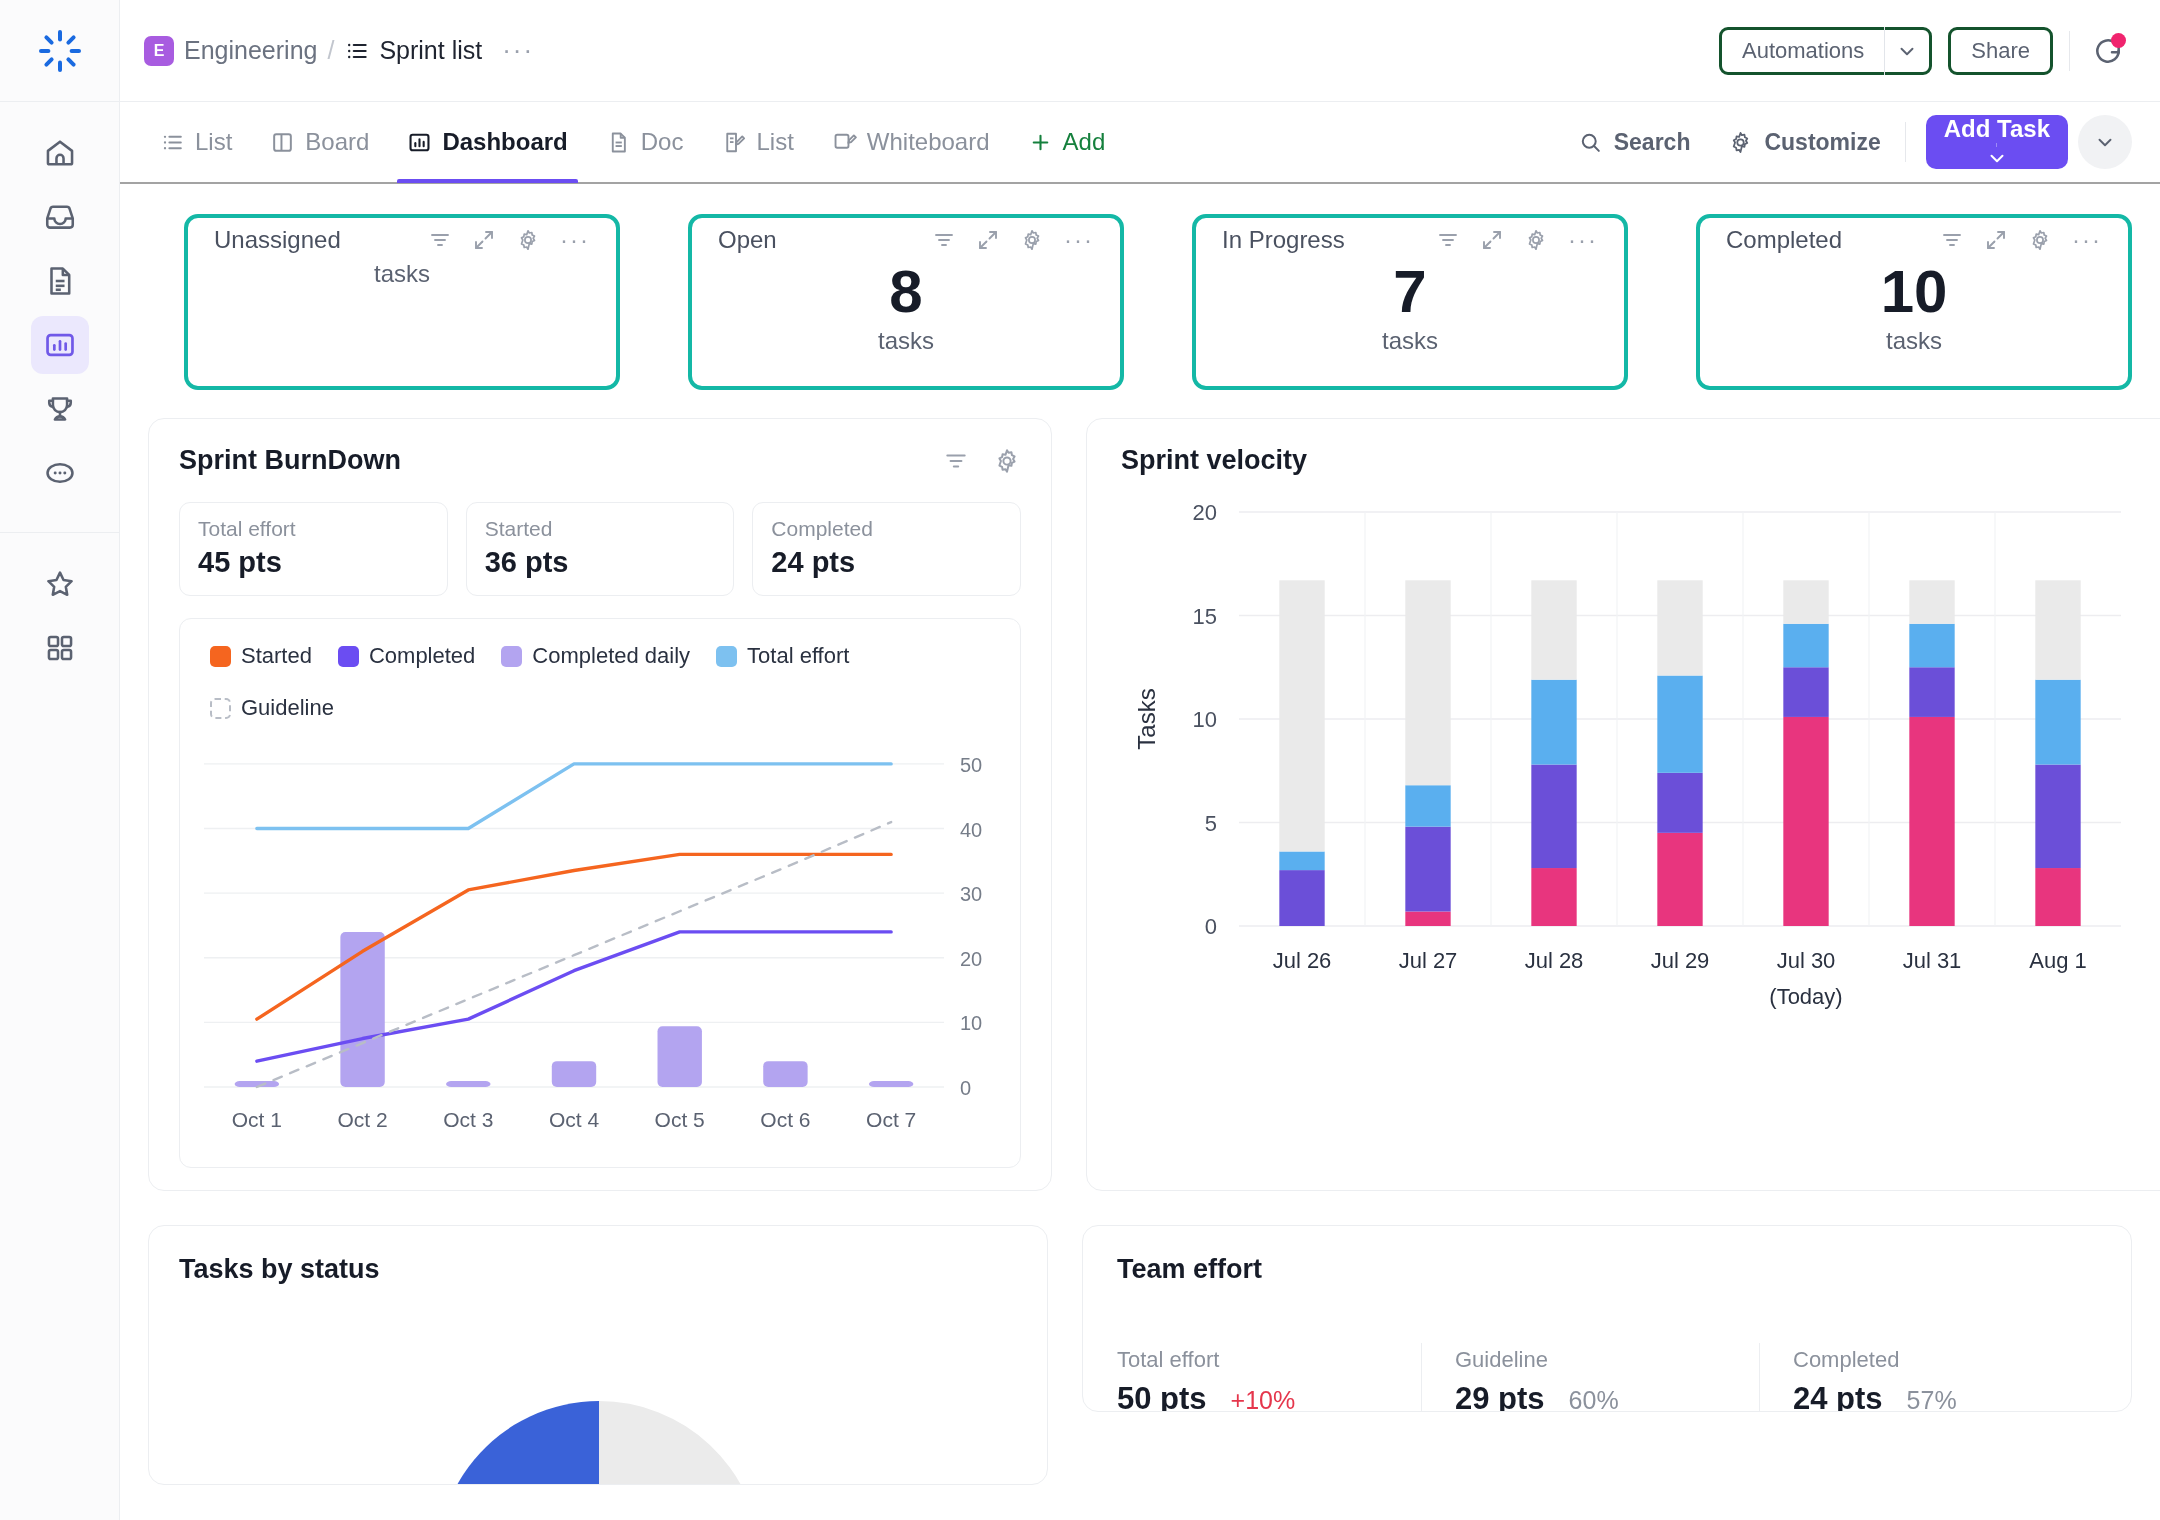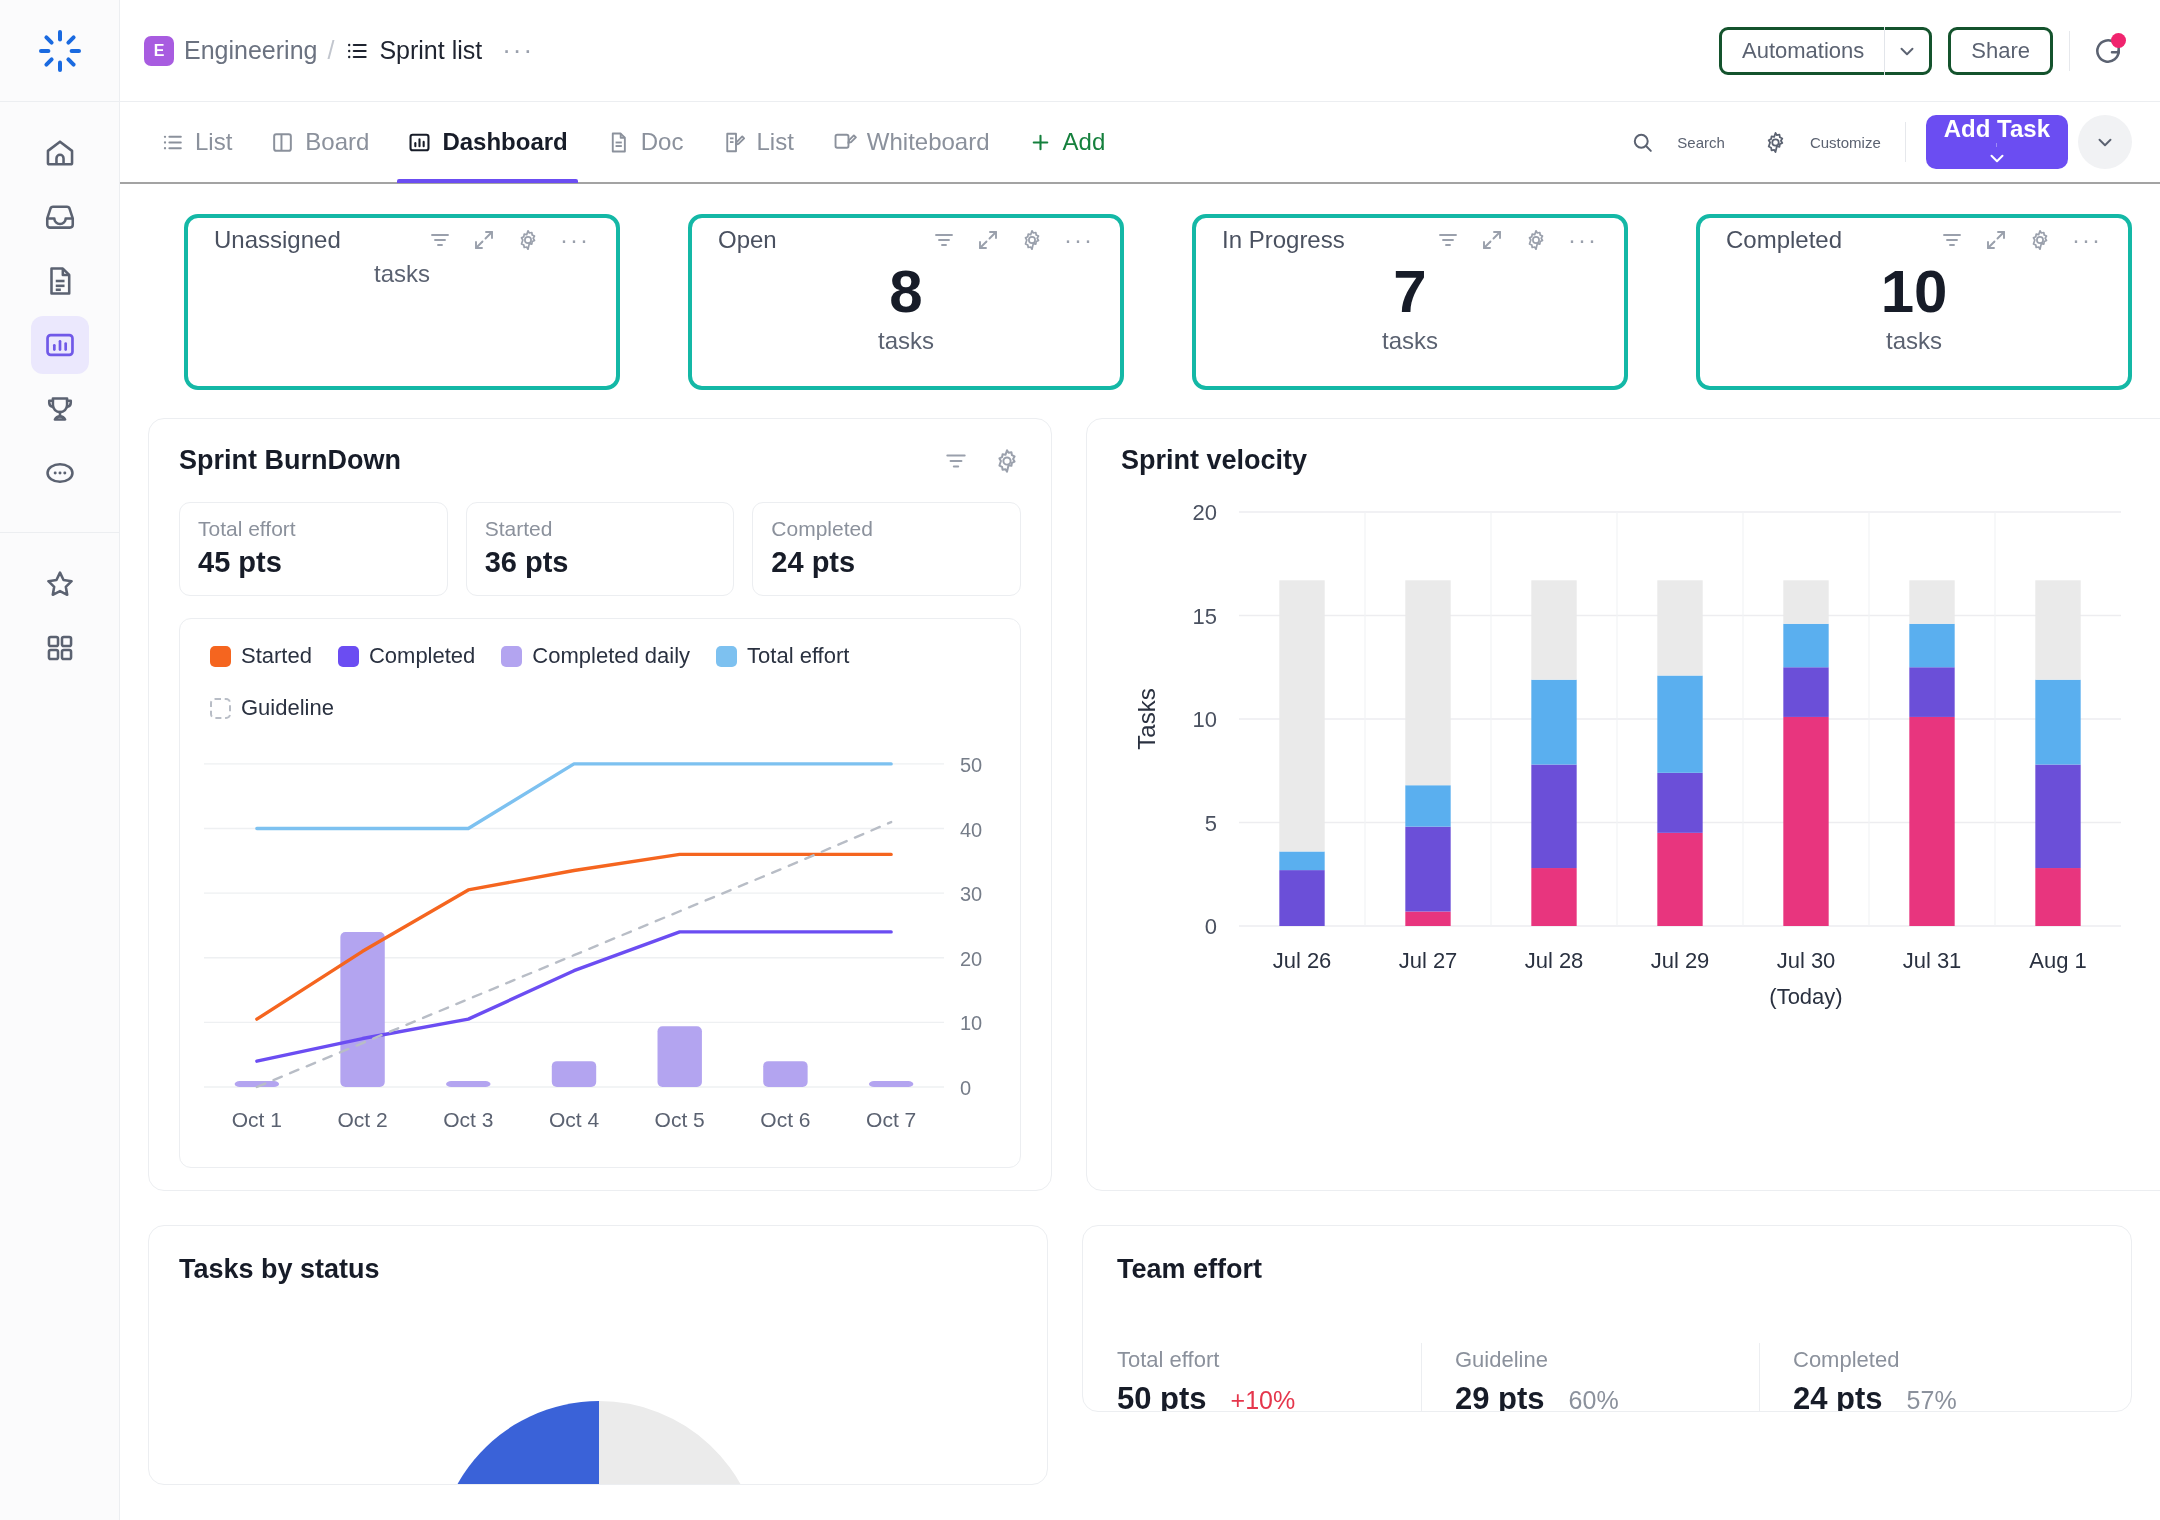--- a/index.html
+++ b/index.html
@@ -78,21 +78,21 @@
     padding: 0 16px; height: 82px; cursor: pointer;
     font-size: 24px; color: #8b919c; position: relative;
   }
   .tab.active { color: #171c28; font-weight: 700; }
   .tab.active::after {
     content: ""; position: absolute; left: 6px; right: 6px; bottom: 0;
     height: 4px; background: #6b4df2; border-radius: 2px 2px 0 0;
   }
   .tab-add { color: #15803d; }
   .tabsbar-right { margin-left: auto; display: flex; align-items: center; gap: 10px; }
-  .t-action { display: flex; align-items: center; gap: 22px; padding: 0 14px; height: 48px; font-size: 15px; color: #5b6271; cursor: pointer; }
+  .t-action { display: flex; align-items: center; gap: 11px; padding: 0 14px; height: 48px; font-size: 23px; color: #5b6271; cursor: pointer; font-weight: bold; }
   .addtask {
     display: flex; align-items: center; background: #6b4df2; border-radius: 10px;
     height: 54px; cursor: pointer; margin-left: 10px; flex-direction: column;
   }
   .addtask .lbl { color: #fff; font-size: 24px; font-weight: 700; padding: 0 18px; }
   .addtask .sep { width: 1px; height: 54px; background: rgba(255,255,255,.35); }
   .addtask .car { width: 46px; display: flex; align-items: center; justify-content: center; color: #fff; }
   .round-btn {
     width: 54px; height: 54px; border-radius: 50%; background: #f1f2f4;
     display: flex; align-items: center; justify-content: center; color: #5b6271; cursor: pointer;

